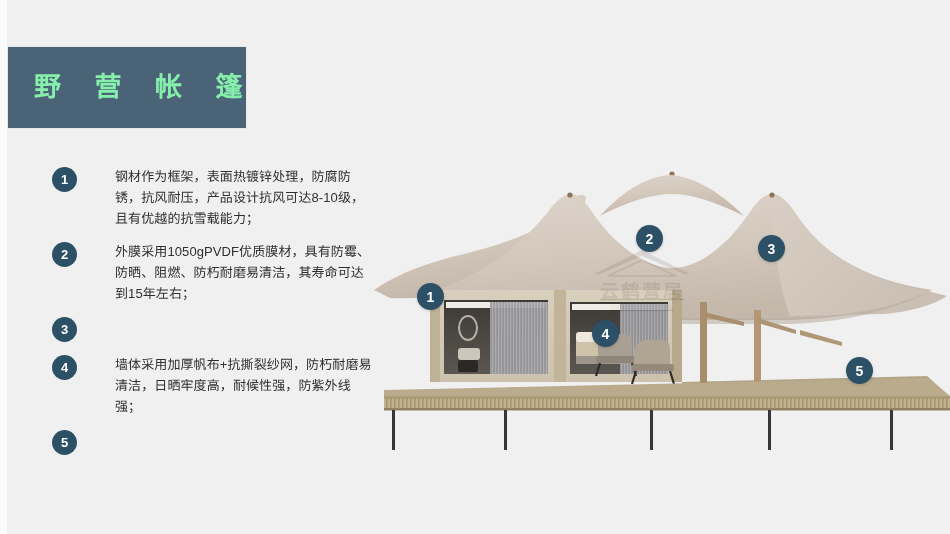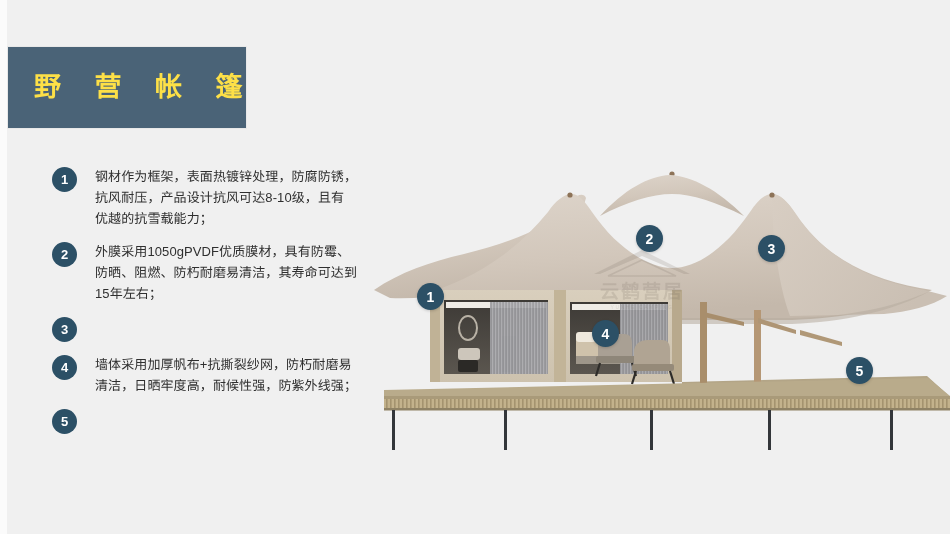--- a/index.html
+++ b/index.html
@@ -35,21 +35,21 @@
     left: 8px;
     top: 47px;
     width: 238px;
     height: 81px;
     background: #4a6377;
     display: flex;
     align-items: center;
     box-shadow: 0 0 0 1px rgba(0,0,0,0.03);
   }
   .title-text {
-    color: #fde047;
+    color: #86efac;
     font-size: 27px;
     font-weight: bold;
     letter-spacing: 13px;
     padding-left: 26px;
     line-height: 1;
     white-space: nowrap;
   }
 
   
   .feature-list {
@@ -73,21 +73,21 @@
     background: #2c5066;
     color: #ffffff;
     font-size: 13px;
     font-weight: bold;
     display: flex;
     align-items: center;
     justify-content: center;
     margin-top: 1px;
   }
   .feature-text {
-    margin-left: 18px;
+    margin-left: 38px;
     font-size: 13px;
     line-height: 1.62;
     color: #2f2f2f;
     letter-spacing: 0.1px;
     width: 262px;
   }
 
   
   .illustration {
     position: absolute;
@@ -120,20 +120,21 @@
   #pb5 { left: 846px; top: 357px; }
 
   .watermark {
     position: absolute;
     left: 572px;
     top: 248px;
     width: 140px;
     height: 66px;
     opacity: 0.16;
     pointer-events: none;
+    text-decoration: underline;
   }
   .wm-text {
     font-size: 19px;
     font-weight: bold;
     color: #6d6257;
     letter-spacing: 2px;
     text-align: center;
     line-height: 1;
   }
   .wm-sub {

